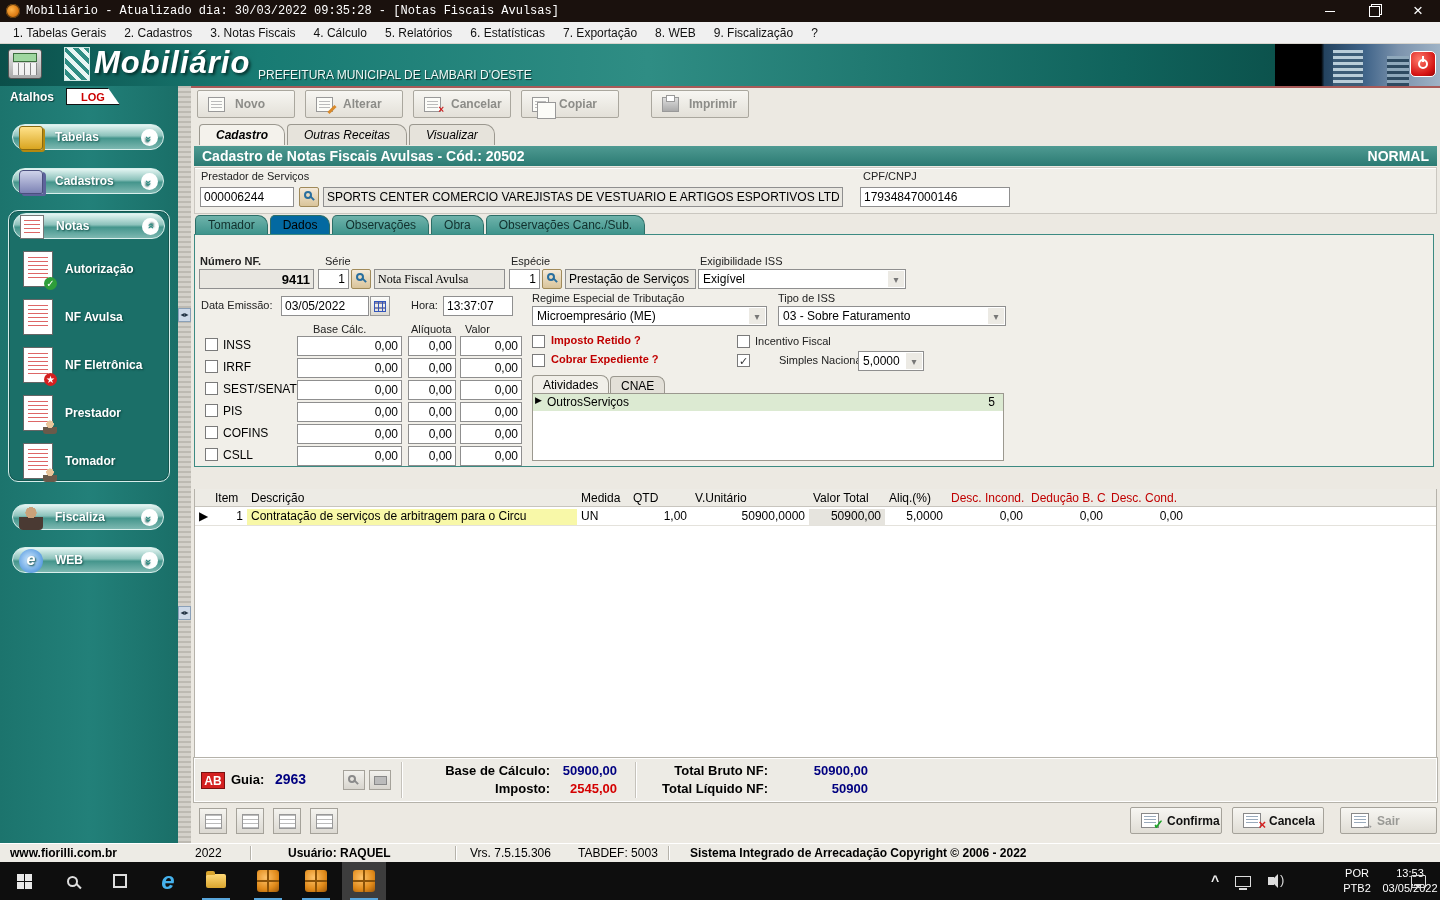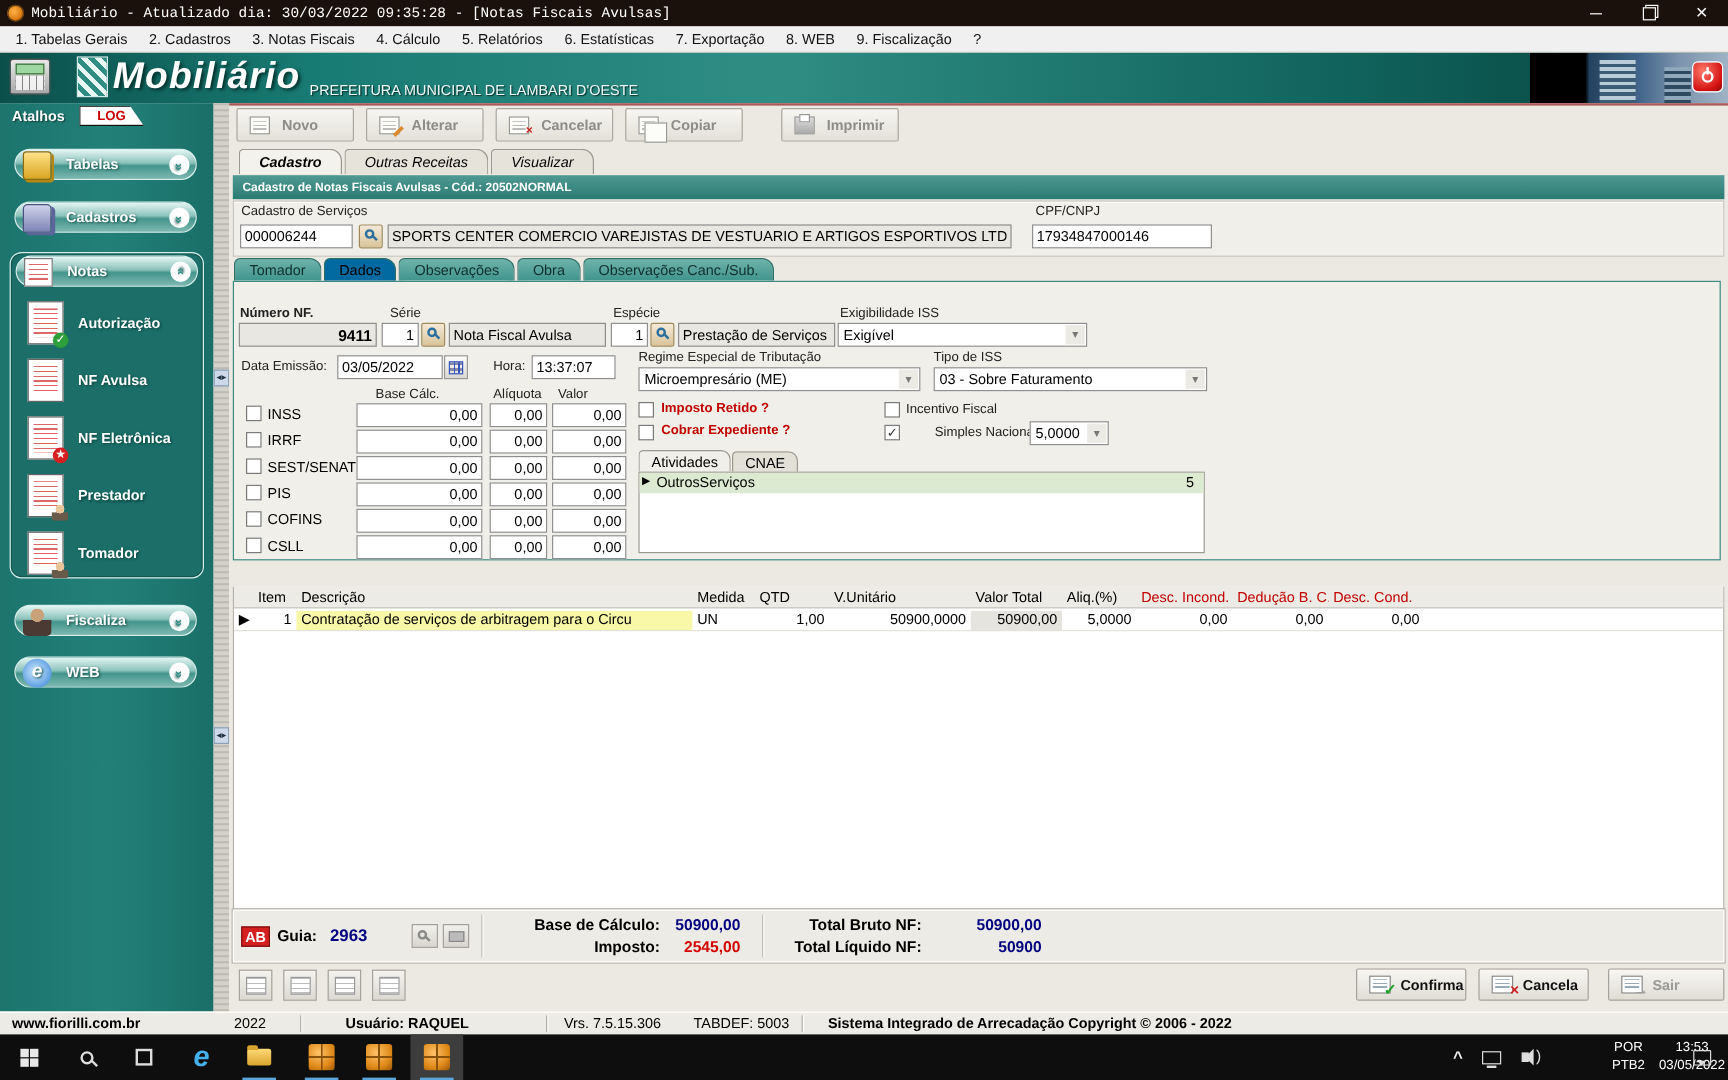--- a/index.html
+++ b/index.html
@@ -97,22 +97,22 @@
   .ovl-x { color:#c22; }
   .tb-ico.copy::after { content:""; position:absolute; left:4px; top:4px; width:17px; height:15px; background:#fcfcf8; border:1px solid #999; }
   .tb-ico.print { background:linear-gradient(180deg,#ddd,#aaa); }
   .tb-ico.print::before { background:#fff; height:5px; top:-3px; left:3px; right:3px; border:1px solid #999; }
 
   .main-tabs { position:absolute; left:8px; top:38px; height:21px; display:flex; }
   .mtab { padding:3px 16px 0 16px; font-style:italic; border:1px solid #9b988f; border-bottom:none; border-radius:4px 10px 0 0; background:#e6e3db; margin-right:2px; }
   .mtab.active { background:#f4f2ec; font-weight:bold; }
 
   .record-header { position:absolute; left:3px; top:60px; width:1243px; height:20px;
-    background:linear-gradient(180deg,#4f9a92,#2b7b73); color:#fff; font-weight:bold; font-size:10px;
-    display:flex; align-items:center; padding:0 8px; }
+    background:linear-gradient(180deg,#4f9a92,#2b7b73); color:#fff; font-weight:bold; font-size:14px;
+    display:flex; align-items:center; justify-content:space-between; padding:0 8px; }
 
   .prestador-panel { position:absolute; left:3px; top:81px; width:1243px; height:47px; background:#f1efe9; border:1px solid #cac7c0; box-shadow:0 1px 0 #fff inset; }
   .small-label { position:absolute; font-size:11px; color:#222; }
   .field { position:absolute; height:20px; border:1px solid #8f8f8f; background:#fff; font-size:12px; padding:0 3px; font-family:"Liberation Sans",sans-serif; }
   .field.ro { background:#e9e7e1; }
   .field.num { text-align:right; }
   .mag-btn { position:absolute; width:20px; height:20px; background:linear-gradient(180deg,#f4e9d8,#d9c49a); border:1px solid #a08a5a; border-radius:2px; }
   .mag { position:absolute; left:4px; top:3px; width:8px; height:8px; border:2px solid #2a6f9e; border-radius:50%; }
   .mag::after { content:""; position:absolute; width:6px; height:2px; background:#2a6f9e; transform:rotate(45deg); right:-5px; bottom:-2px; }
 
@@ -365,21 +365,21 @@
       <div class="mtab">Outras Receitas</div>
       <div class="mtab">Visualizar</div>
     </div>
 
     <div class="record-header">
       <span>Cadastro de Notas Fiscais Avulsas - Cód.: 20502</span>
       <span>NORMAL</span>
     </div>
 
     <div class="prestador-panel">
-      <span class="small-label" style="left:6px;top:2px">Cadastro de Serviços</span>
+      <span class="small-label" style="left:6px;top:2px">Prestador de Serviços</span>
       <input class="field num" style="left: 5px; top: 19px; width: 94px; text-align: left;" value="000006244">
       <div class="mag-btn" style="left:104px;top:19px">
           <span class="mag"></span>
         </div>
       <input class="field ro" style="left: 128px; top: 19px; width: 520px;" value="SPORTS CENTER COMERCIO VAREJISTAS DE VESTUARIO E ARTIGOS ESPORTIVOS LTDA">
       <span class="small-label" style="left:668px;top:2px">CPF/CNPJ</span>
       <input class="field" style="left: 665px; top: 19px; width: 150px;" value="17934847000146">
     </div>
 
     <div class="subtabs">
@@ -392,21 +392,21 @@
 
     <div class="groupbox">
 
       <span class="small-label bold-label" style="left:5px;top:20px">Número NF.</span>
       <input class="field ro num" style="left: 4px; top: 34px; width: 115px; font-weight: bold; font-size: 13px;" value="9411">
       <span class="small-label" style="left:130px;top:20px">Série</span>
       <input class="field num" style="left: 123px; top: 34px; width: 31px;" value="1">
       <div class="mag-btn" style="left:156px;top:34px">
           <span class="mag"></span>
         </div>
-      <input class="field ro" style="left: 179px; top: 34px; width: 131px;" value="Nota Fiscal Avulsa">
+      <input class="field ro" style="left: 179px; top: 34px; width: 131px; font-family: Liberation Serif, serif;" value="Nota Fiscal Avulsa">
       <span class="small-label" style="left:316px;top:20px">Espécie</span>
       <input class="field num" style="left: 314px; top: 34px; width: 31px;" value="1">
       <div class="mag-btn" style="left:347px;top:34px">
           <span class="mag"></span>
         </div>
       <input class="field ro" style="left: 370px; top: 34px; width: 131px;" value="Prestação de Serviços">
       <span class="small-label" style="left:505px;top:20px">Exigibilidade ISS</span>
       <div class="selectbox" style="left:503px;top:34px;width:208px">
         <span>Exigível</span>
         <span class="sel-arrow">▾</span>

